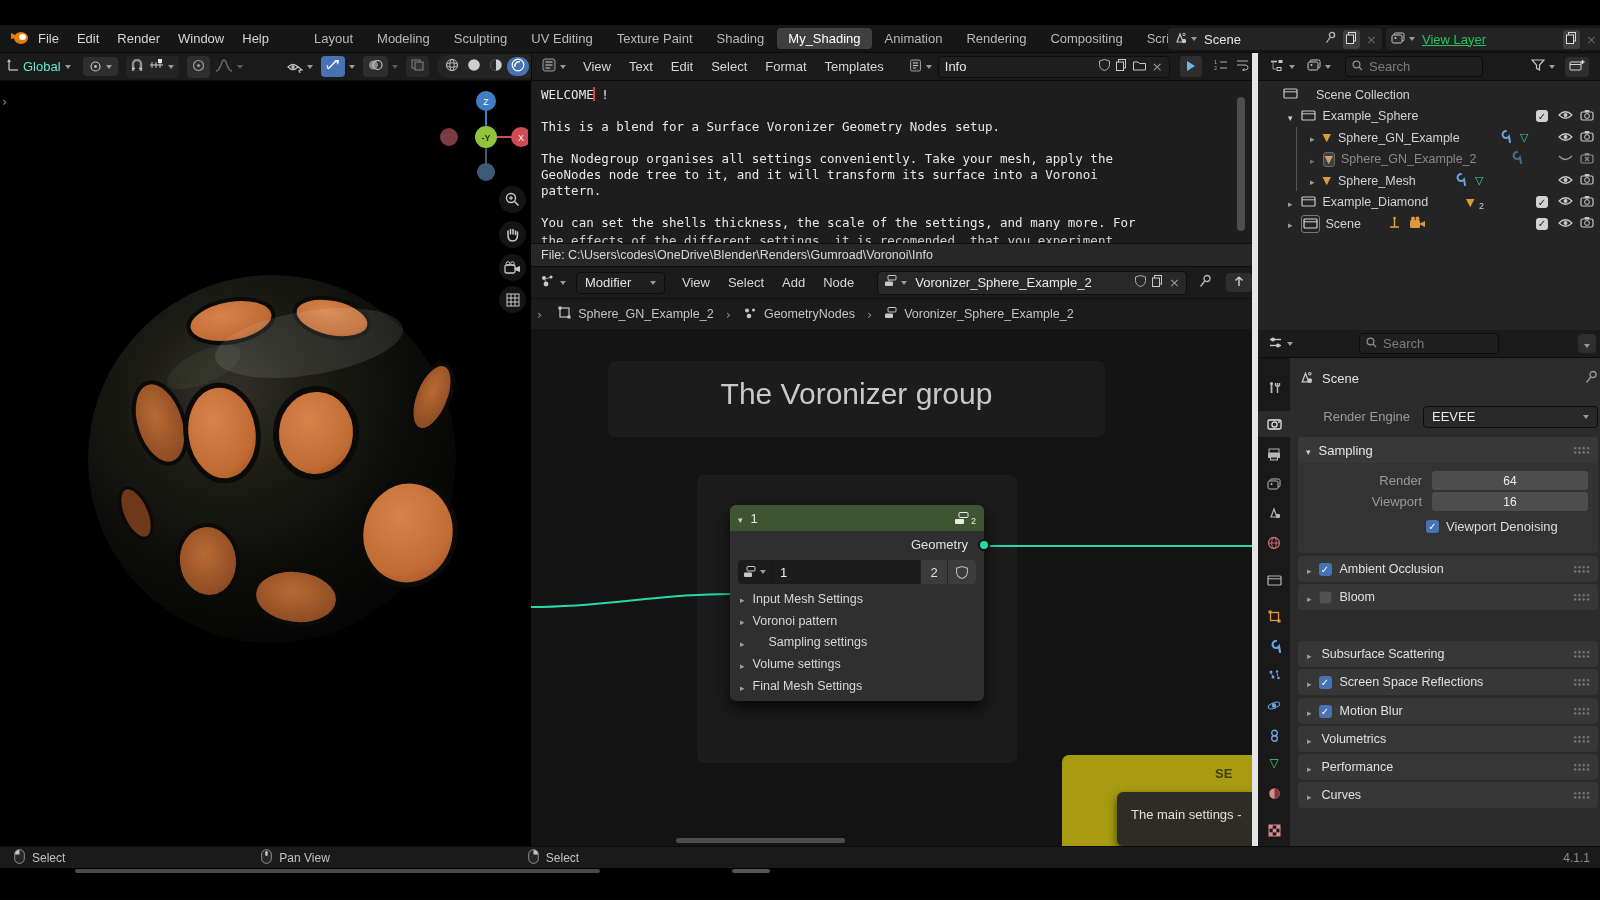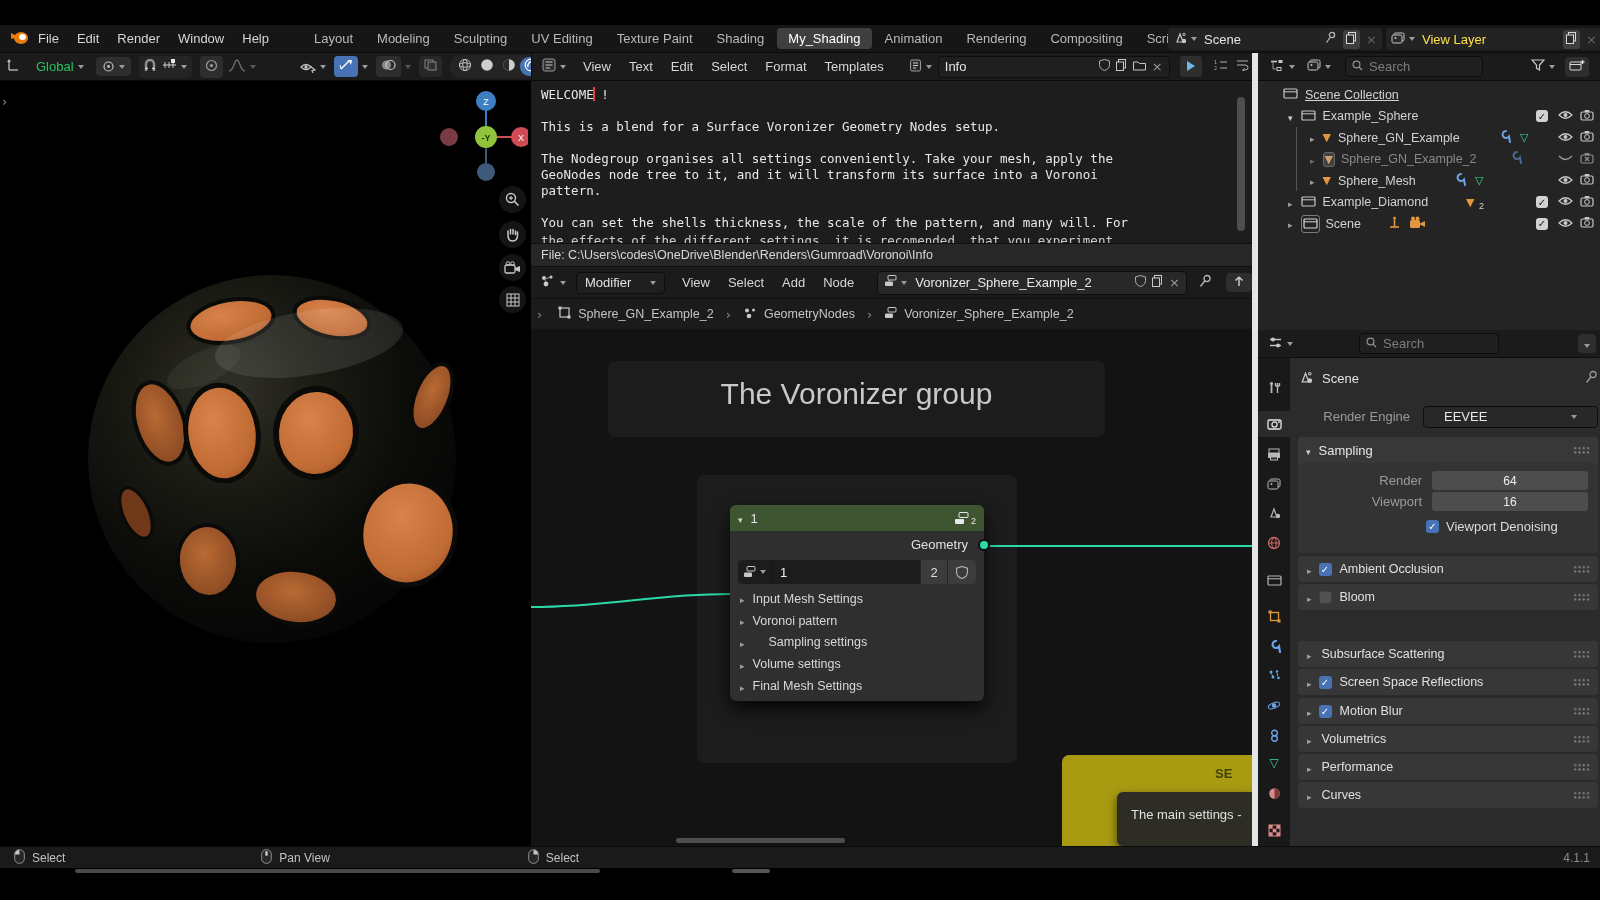--- a/index.html
+++ b/index.html
@@ -121,37 +121,37 @@
           </svg></span>
       <span class="xg" style="margin-left:6px;opacity:.55;"></span>
     </div>
     <div class="idwidget" style="left:1386px;width:206px;">
       <span><svg width="14" height="12" viewBox="0 0 14 12">
             <rect x="3" y="1" width="10" height="8" rx="1.5" fill="none" stroke="#c8c8c8"></rect>
             <rect x="1" y="3" width="10" height="8" rx="1.5" fill="#2a2a2a" stroke="#c8c8c8"></rect>
             <circle cx="4.5" cy="6" r="1" fill="#c8c8c8"></circle>
           </svg></span>
       <span class="cv"></span>
-      <span style="flex:1;padding-left:7px;color:#fde047;">View Layer</span>
+      <span style="flex:1;padding-left:7px;color:#22c55e;text-decoration:underline;">View Layer</span>
       <span style="background:#3f3f3f;border-radius:3px;padding:2px 3px;"><svg width="11" height="12" viewBox="0 0 11 12">
             <rect x="2.5" y="0.5" width="7" height="8.5" fill="none" stroke="#d8d8d8"></rect>
             <rect x="0.5" y="3" width="7" height="8.5" fill="#2a2a2a" stroke="#d8d8d8"></rect>
           </svg></span>
       <span class="xg" style="margin-left:6px;opacity:.55;"></span>
     </div>
   </div>
 
   <div class="abs viewport">
     <div class="vph">
       <span style="margin-left:6px;"><svg width="14" height="13" viewBox="0 0 14 13">
             <line x1="3" y1="11" x2="3" y2="2" stroke="#c0c0c0" stroke-width="1.3"></line>
             <line x1="3" y1="11" x2="12" y2="11" stroke="#c0c0c0" stroke-width="1.3"></line>
             <path d="M3,0 L5,3 L1,3 Z" fill="#c0c0c0"></path>
           </svg></span>
-      <span style="margin-left:16px;color:#22c55e;">Global</span>
+      <span style="margin-left:3px;color:#5eead4;">Global</span>
       <span class="cv"></span>
       <span class="btnish r" style="margin-left:12px;padding:3px 6px;">
           <svg width="13" height="13" viewBox="0 0 13 13">
             <circle cx="6.5" cy="6.5" r="4.5" fill="none" stroke="#c0c0c0" stroke-width="1.2"></circle>
             <circle cx="6.5" cy="6.5" r="1.4" fill="#c0c0c0"></circle>
           </svg>
           <span class="cv"></span>
         </span>
       <span class="r" style="margin-left:8px;background:#242424;border-radius:4px;padding:3px 5px;">
         <span><svg width="12" height="13" viewBox="0 0 12 13">
@@ -364,21 +364,21 @@
 
     <div class="tbody">
       <div class="tline" style="top:6px;">WELCOME !</div>
       <div class="tline" style="top:22px;"></div>
       <div class="tline" style="top:38px;">This is a blend for a Surface Voronizer Geometry Nodes setup.</div>
       <div class="tline" style="top:54px;"></div>
       <div class="tline" style="top:70px;">The Nodegroup organises all settings conveniently. Take your mesh, apply the</div>
       <div class="tline" style="top:86px;">GeoNodes node tree to it, and it will transform its surface into a Voronoi</div>
       <div class="tline" style="top:102px;">pattern.</div>
       <div class="tline" style="top:118px;"></div>
-      <div class="tline" style="top:134px;">You can set the shells thickness, the scale of the pattern, and many will. For</div>
+      <div class="tline" style="top:134px;">You can set the shells thickness, the scale of the settings, and many more. For</div>
       <div class="tline" style="top:152px;opacity:.85;">the effects of the different settings, it is recomended, that you experiment</div>
       <div class="abs" style="left:62px;top:6px;width:2px;height:14px;background:#e04040;"></div>
       <div class="scrollv" style="left:706px;top:16px;height:134px;"></div>
 
     </div>
 
     <div class="infobar">
       <span style="margin-left:10px;font-size:12.5px;color:#d8d8d8;">File: C:\Users\codes\OneDrive\Blender\Renders\Gumroad\Voronoi\Info</span>
     </div>
 
@@ -561,21 +561,21 @@
               <line x1="13.5" y1="1" x2="13.5" y2="5" stroke="#d8d8d8" stroke-width="1.4"></line>
               <line x1="11.5" y1="3" x2="15.5" y2="3" stroke="#d8d8d8" stroke-width="1.4"></line>
             </svg></span>
       </div>
 
       <div class="orow" style="top:31px;">
         <span style="margin-left:25px;"><svg width="15" height="12" viewBox="0 0 15 12">
               <rect x="1" y="2" width="13" height="9" rx="1" fill="none" stroke="#c8c8c8" stroke-width="1.2"></rect>
               <line x1="1" y1="4.8" x2="14" y2="4.8" stroke="#c8c8c8"></line>
             </svg></span>
-        <span style="margin-left:7px;text-decoration:underline;">Scene Collection</span>
+        <span style="margin-left:18px;">Scene Collection</span>
       </div>
 
       <div class="orow" style="top:52.5px;">
         <span class="tri-d glyph" style="margin-left:30px;"></span>
         <span style="margin-left:8px;"><svg width="15" height="12" viewBox="0 0 15 12">
               <rect x="1" y="2" width="13" height="9" rx="1" fill="none" stroke="#c8c8c8" stroke-width="1.2"></rect>
               <line x1="1" y1="4.8" x2="14" y2="4.8" stroke="#c8c8c8"></line>
             </svg></span>
         <span style="margin-left:7px;">Example_Sphere</span>
         <span class="cb lite" style="position:absolute;left:278px;width:12px;height:12px;"></span>
@@ -828,21 +828,21 @@
             </svg></span>
         <span style="margin-left:9px;color:#e2e2e2;">Scene</span>
         <span style="margin-left:auto;"><svg width="13" height="14" viewBox="0 0 13 14">
               <circle cx="8" cy="4.5" r="3" fill="none" stroke="#9a9a9a" stroke-width="1.3"></circle>
               <line x1="5.7" y1="7" x2="1.5" y2="12.5" stroke="#9a9a9a" stroke-width="1.3"></line>
             </svg></span>
       </div>
 
       <div class="abs r" style="left:40px;top:76px;width:300px;height:21px;">
         <span class="lbl-grey rt" style="width:112px;display:inline-block;">Render Engine</span>
-        <div class="field r" style="margin-left:13px;flex:1;height:20px;padding:0 20px;background:#282828;">
+        <div class="field r" style="margin-left:13px;flex:1;height:20px;padding:0 8px;background:#282828;">
           <span style="flex:1;color:#e8e8e8;">EEVEE</span>
           <span class="cv"></span>
         </div>
       </div>
 
       <div class="abs" style="left:40px;top:107px;width:300px;height:116px;background:#333333;border-radius:4px;">
         <div class="r" style="height:26px;background:#383838;border-radius:4px 4px 0 0;padding:0 8px;">
           <span class="tri-d glyph"></span>
           <span style="margin-left:8px;color:#e6e6e6;">Sampling</span>
           <span class="grip" style="margin-left:auto;"></span>

